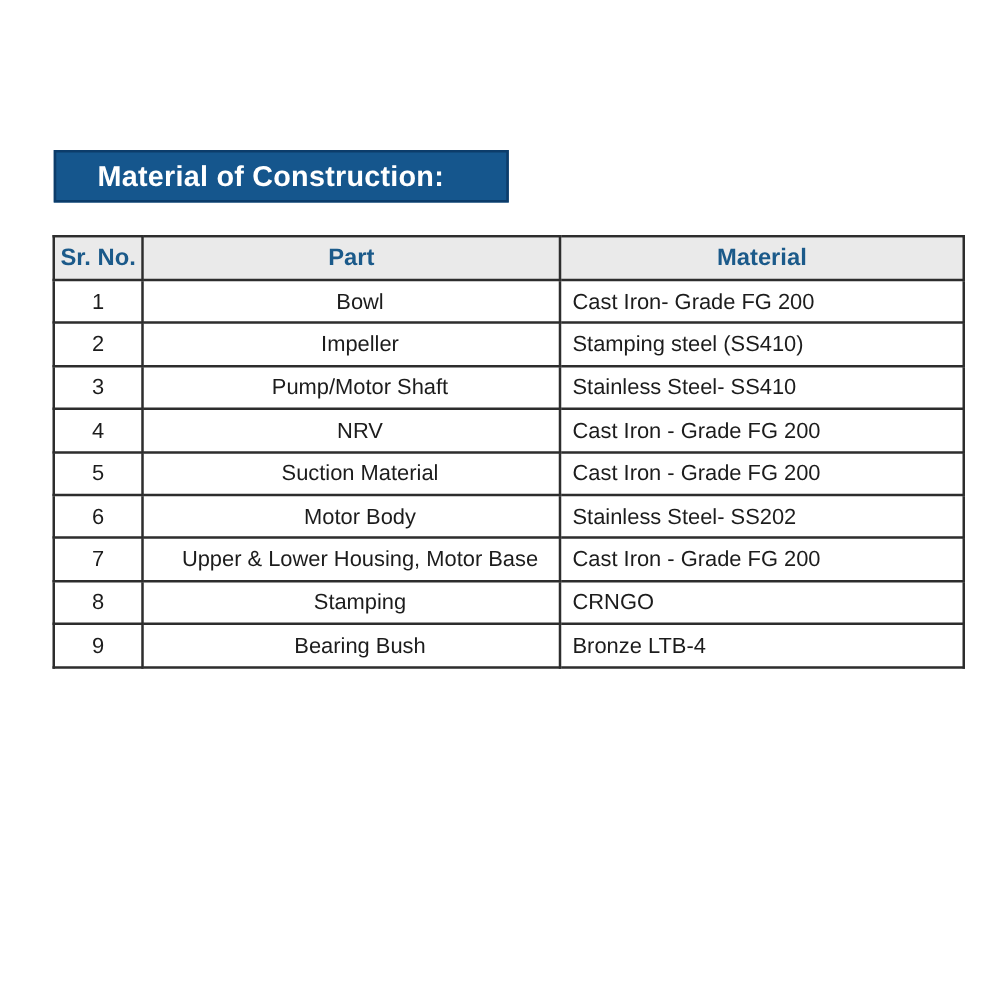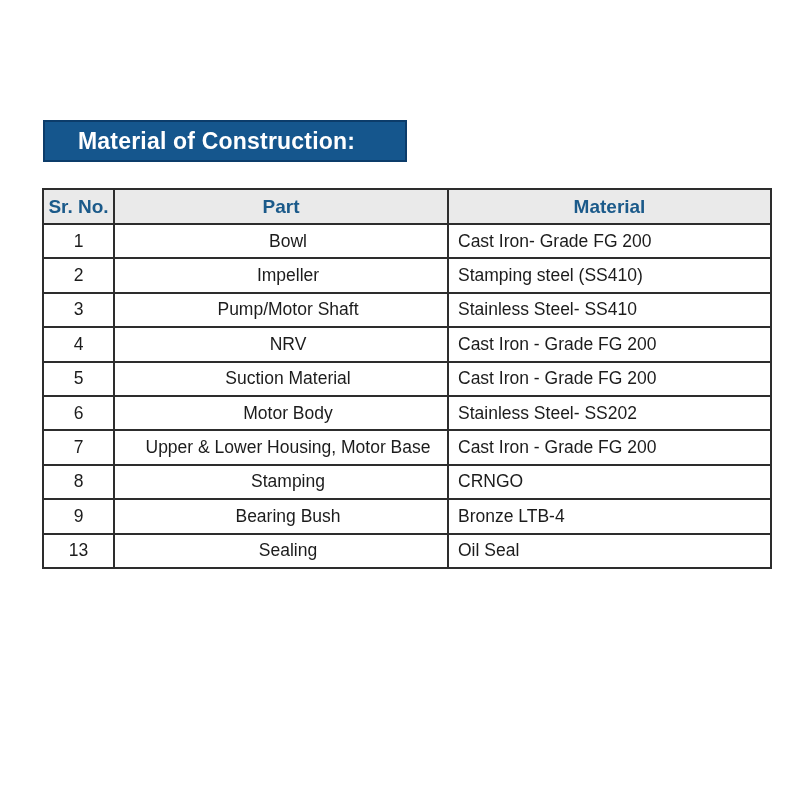--- a/index.html
+++ b/index.html
@@ -136,21 +136,16 @@
       <tr>
         <td class="cell-sr">8</td>
         <td class="cell-part">Stamping</td>
         <td class="cell-material">CRNGO</td>
       </tr>
       <tr>
         <td class="cell-sr">9</td>
         <td class="cell-part">Bearing Bush</td>
         <td class="cell-material">Bronze LTB-4</td>
       </tr>
-      <tr>
-        <td class="cell-sr">13</td>
-        <td class="cell-part">Sealing</td>
-        <td class="cell-material">Oil Seal</td>
-      </tr>
     </tbody>
   </table>
 
 </div>
 
 </body></html>

